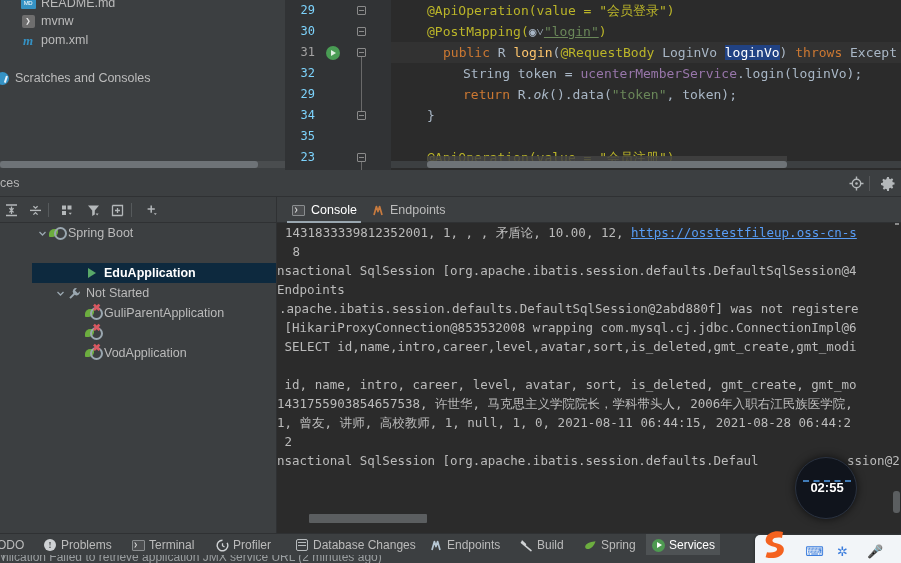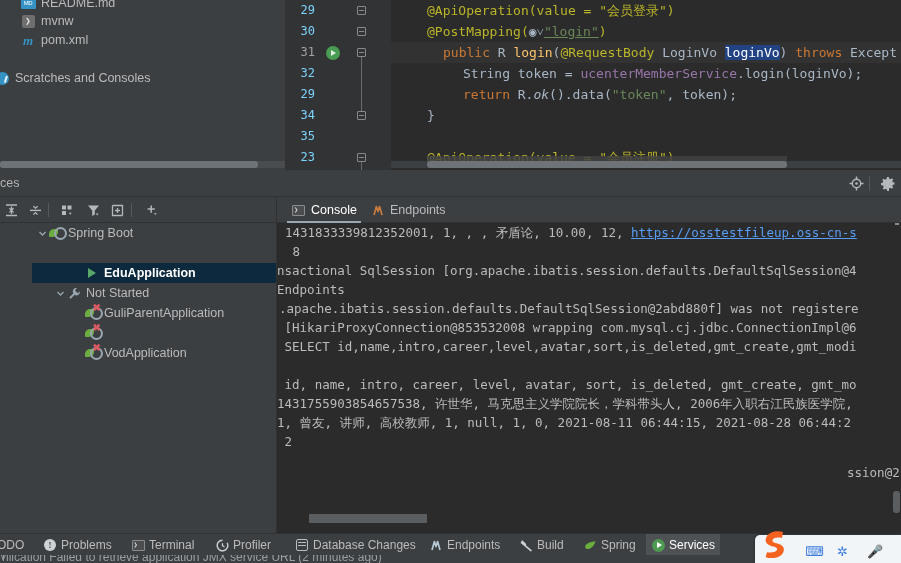--- a/index.html
+++ b/index.html
@@ -590,21 +590,22 @@
       <div class="con-line" style="top:19px;"> 8</div>
       <div class="con-line" style="top:38px; left:0px;">nsactional SqlSession [org.apache.ibatis.session.defaults.DefaultSqlSession@4</div>
       <div class="con-line" style="top:57px; left:0px;">Endpoints</div>
       <div class="con-line" style="top:76px; left:2px;">.apache.ibatis.session.defaults.DefaultSqlSession@2abd880f] was not registere</div>
       <div class="con-line" style="top:95px; left:0px;"> [HikariProxyConnection@853532008 wrapping com.mysql.cj.jdbc.ConnectionImpl@6</div>
       <div class="con-line" style="top:114px; left:0px;"> SELECT id,name,intro,career,level,avatar,sort,is_deleted,gmt_create,gmt_modi</div>
       <div class="con-line" style="top:152px; left:0px;"> id, name, intro, career, level, avatar, sort, is_deleted, gmt_create, gmt_mo</div>
       <div class="con-line" style="top:171px; left:0px;">1431755903854657538, 许世华, 马克思主义学院院长，学科带头人, 2006年入职右江民族医学院,</div>
       <div class="con-line" style="top:190px; left:0px;">1, 曾友, 讲师, 高校教师, 1, null, 1, 0, 2021-08-11 06:44:15, 2021-08-28 06:44:2</div>
       <div class="con-line" style="top:209px; left:0px;"> 2</div>
-      <div class="con-line" style="top:240px; left:570px;">ssion@2</div>
+      <div class="con-line" style="top:228px; left:0px;">nsactional SqlSession [org.apache.ibatis.session.defaults.Defaul</div>
+      <div class="con-line" style="top:228px; left:570px;">ssion@2</div>
 
       <div class="con-vscroll"></div>
       <div class="con-hscroll-track"></div>
       <div class="con-hscroll"></div>
     </div>
   </div>
 
   <div class="botbar">
 
     <div class="bot-btn" style="left:-8px;">
@@ -680,20 +681,24 @@
       <span class="evt-badge">1</span>
       <span>Event</span>
     </div>
   </div>
 
   <div class="statusrow">
     <span class="status-chev">˅</span>
     <span class="status-text">nlication Failed to retrieve application JMX service URL (2 minutes ago)</span>
   </div>
 
+  <div class="timer">
+    <div class="timer-arc"></div>
+    <div class="timer-label">02:55</div>
+  </div>
 
   <div class="ime">
     <svg class="ime-s" viewBox="0 0 34 34">
       <path d="M24 6c-7-2-15 0-17 6-1.6 4.6 2 7.4 7 8.4 3 .6 4.6 1.6 4 3.4-.8 2.4-5.4 3.4-10 2.4l-1.4 5c7.4 2.2 16 .4 18-5.8 1.4-4.6-2.4-7.2-7.2-8.2-3-.6-4.4-1.6-3.9-3.2.6-2.2 5-3 9.5-2z" fill="#f4621f"></path>
     </svg>
     <span class="ime-ico" style="left:50px;">⌨</span>
     <span class="ime-ico" style="left:82px;">✲</span>
     <span class="ime-ico" style="left:112px;">🎤</span>
   </div>
 

